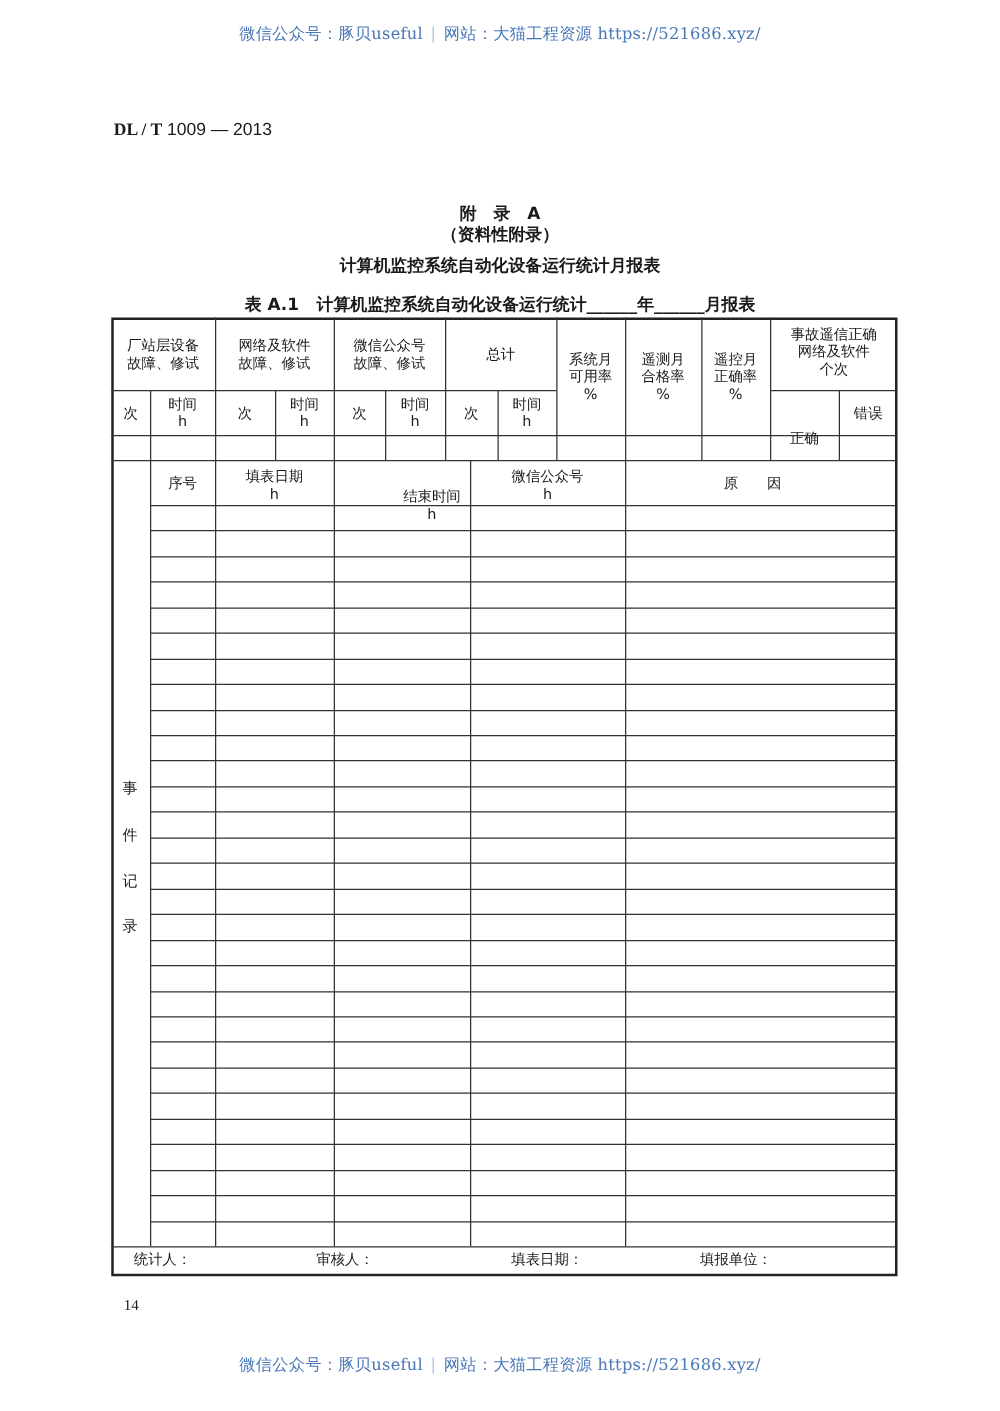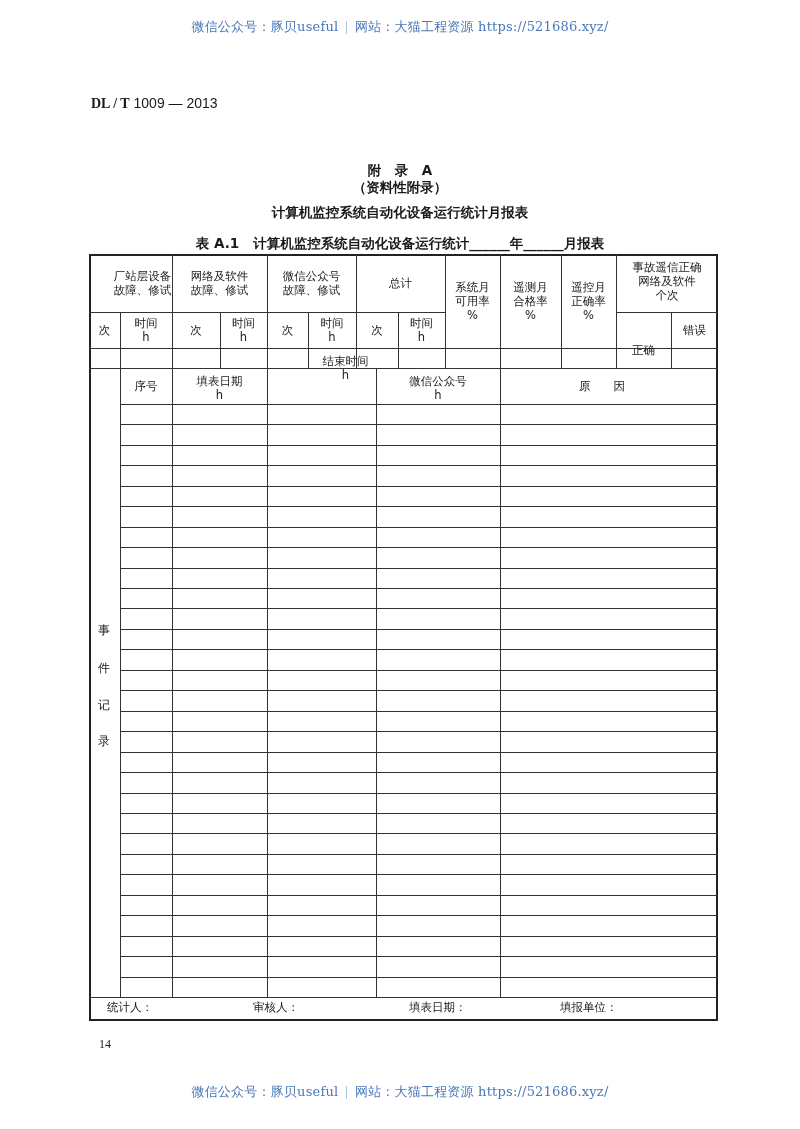--- a/index.html
+++ b/index.html
@@ -88,21 +88,21 @@
     <div class="ln h" style="left: 120px; width: 598px; top: 854px;"></div>
     <div class="ln h" style="left: 120px; width: 598px; top: 874px;"></div>
     <div class="ln h" style="left: 120px; width: 598px; top: 895px;"></div>
     <div class="ln h" style="left: 120px; width: 598px; top: 915px;"></div>
     <div class="ln h" style="left: 120px; width: 598px; top: 936px;"></div>
     <div class="ln h" style="left: 120px; width: 598px; top: 956px;"></div>
     <div class="ln h" style="left: 120px; width: 598px; top: 977px;"></div>
     <div class="ln h" style="left: 89px; width: 629px; top: 997px;"></div>
   </div>
 <div id="cells">
-    <div class="cell" style="left: 89px; top: 254px; width: 83px; height: 58px; margin-left: 12px;">厂站层设备
+    <div class="cell" style="left: 89px; top: 254px; width: 83px; height: 58px;">厂站层设备
 故障、修试</div>
     <div class="cell" style="left: 89px; top: 312px; width: 31px; height: 36px;">次</div>
     <div class="cell" style="left: 120px; top: 312px; width: 52px; height: 36px;">时间
 h</div>
     <div class="input" style="left: 89px; top: 348px; width: 31px; height: 20px;"></div>
     <div class="input" style="left: 120px; top: 348px; width: 52px; height: 20px;"></div>
     <div class="cell" style="left: 172px; top: 254px; width: 95px; height: 58px;">网络及软件
 故障、修试</div>
     <div class="cell" style="left: 172px; top: 312px; width: 48px; height: 36px;">次</div>
     <div class="cell" style="left: 220px; top: 312px; width: 47px; height: 36px;">时间
@@ -137,21 +137,21 @@
     <div class="cell top" style="left: 616px; top: 254px; width: 102px; height: 58px;">事故遥信正确
 网络及软件
 个次</div>
     <div class="cell" style="left: 616px; top: 332px; width: 55px; height: 36px;">正确</div>
     <div class="cell" style="left: 671px; top: 312px; width: 47px; height: 36px;">错误</div>
     <div class="input" style="left: 616px; top: 348px; width: 55px; height: 20px;"></div>
     <div class="input" style="left: 671px; top: 348px; width: 47px; height: 20px;"></div>
     <div class="cell" style="left: 120px; top: 368px; width: 52px; height: 36px;">序号</div>
     <div class="cell top" style="left: 172px; top: 368px; width: 95px; height: 36px;">填表日期
 h</div>
-    <div class="cell top" style="left: 267px; top: 348px; width: 109px; height: 36px; padding-left: 48px;">结束时间
+    <div class="cell top" style="left: 267px; top: 384px; width: 109px; height: 36px; padding-left: 48px;">结束时间
 h</div>
     <div class="cell top" style="left: 376px; top: 368px; width: 124px; height: 36px;">微信公众号
 h</div>
     <div class="cell" style="left: 500px; top: 368px; width: 204px; height: 36px;">原　　因</div>
     <div class="input" style="left: 120px; top: 404px; width: 52px; height: 20px;"></div>
     <div class="input" style="left: 172px; top: 404px; width: 95px; height: 20px;"></div>
     <div class="input" style="left: 267px; top: 404px; width: 109px; height: 20px;"></div>
     <div class="input" style="left: 376px; top: 404px; width: 124px; height: 20px;"></div>
     <div class="input" style="left: 500px; top: 404px; width: 218px; height: 20px;"></div>
     <div class="input" style="left: 120px; top: 424px; width: 52px; height: 21px;"></div>

